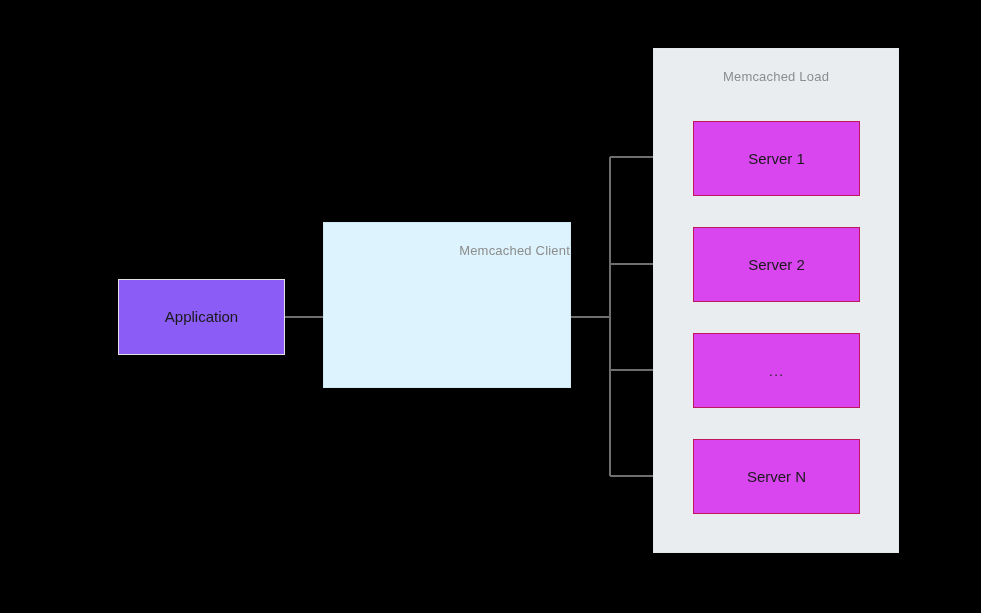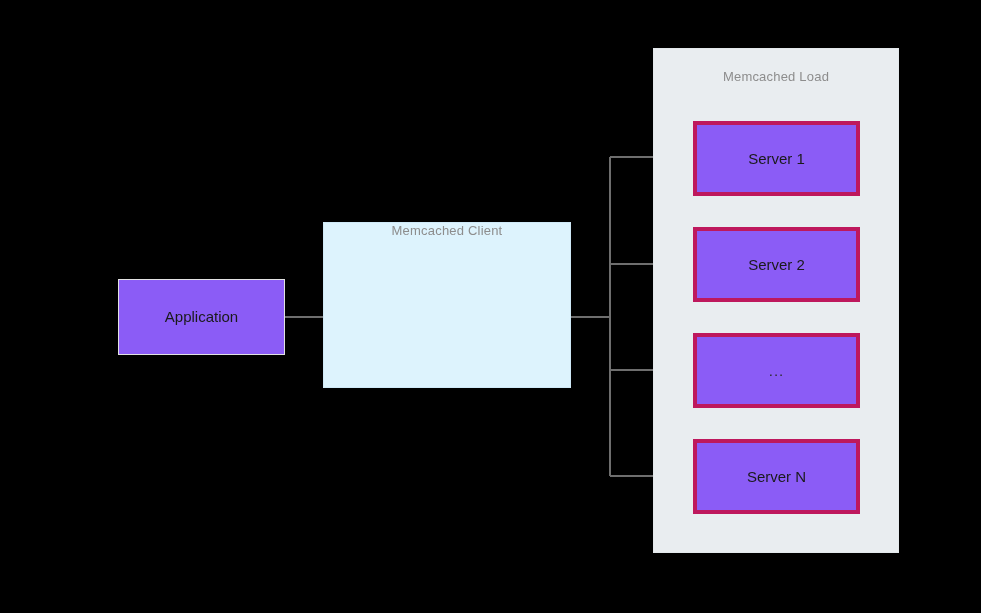--- a/index.html
+++ b/index.html
@@ -52,21 +52,22 @@
     height: 166px;
     background: #ddf3fd;
     border: 1px solid #cfe9f7;
     display: block;
   }
   .client-title {
     position: absolute;
     left: 0;
     top: 0;
     width: 100%;
-    text-align: center;
+    text-align: right;
+    padding-top: 20px;
     color: #8d8d8d;
     font-size: 13px;
     letter-spacing: 0.2px;
   }
 
   
   .lb-box {
     left: 364px;
     top: 280px;
     width: 166px;
@@ -98,22 +99,22 @@
     color: #8d8d8d;
     font-size: 13px;
     letter-spacing: 0.2px;
   }
 
   
   .server-box {
     left: 693px;
     width: 167px;
     height: 75px;
-    background: #8b5cf6;
-    border: 4px solid #be185d;
+    background: #d946ef;
+    border: 1px solid #be185d;
     color: #1a1a1a;
     font-size: 15px;
     text-align: center;
   }
   .server-box.ellipsis {
     font-size: 15px;
     color: #2b2b2b;
     letter-spacing: 1px;
     align-items: center;
   }

